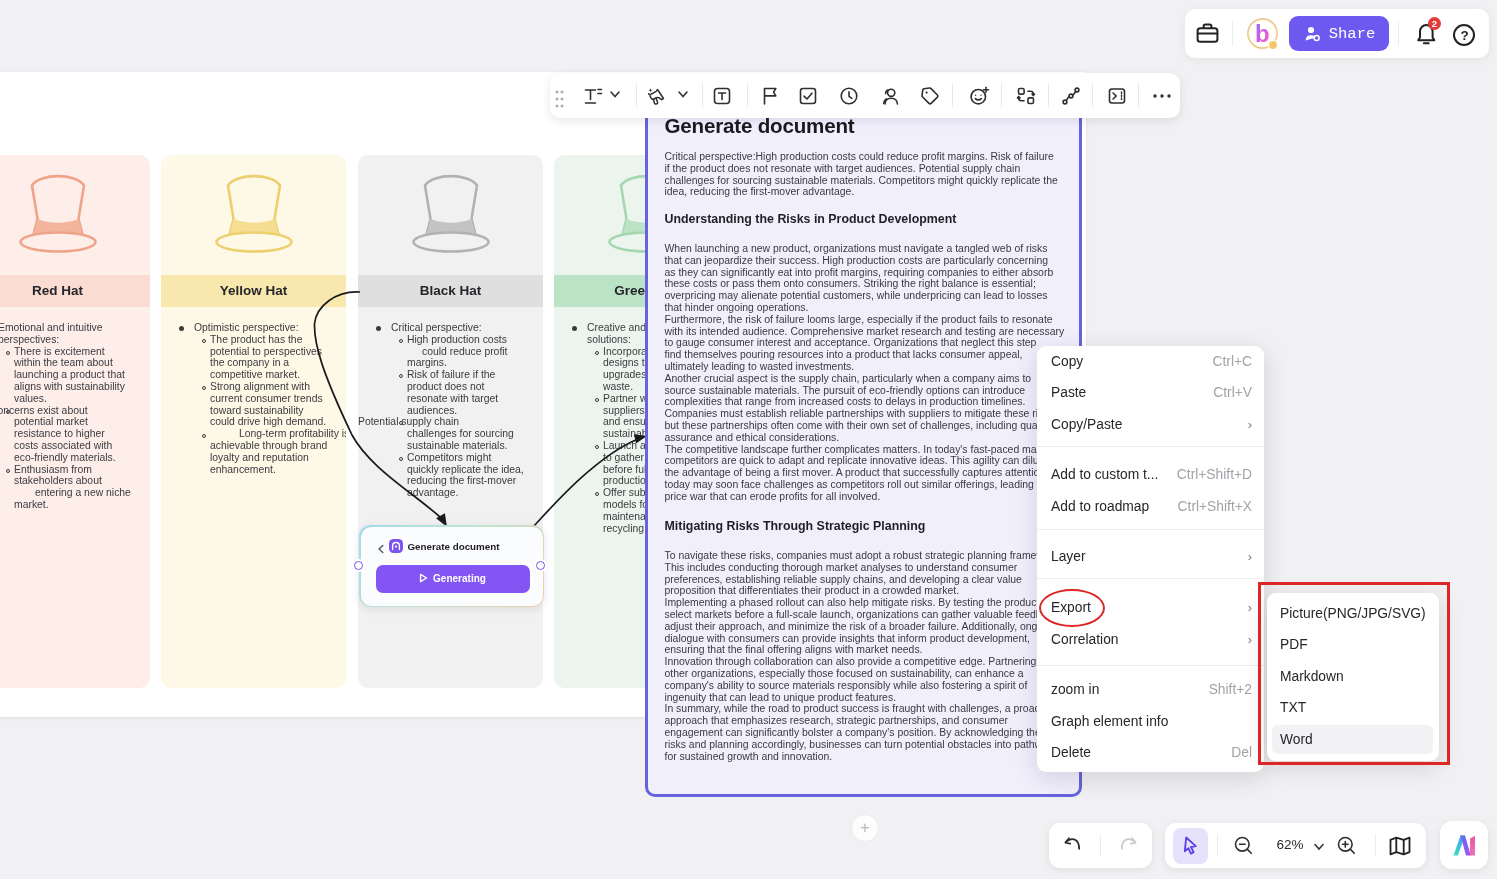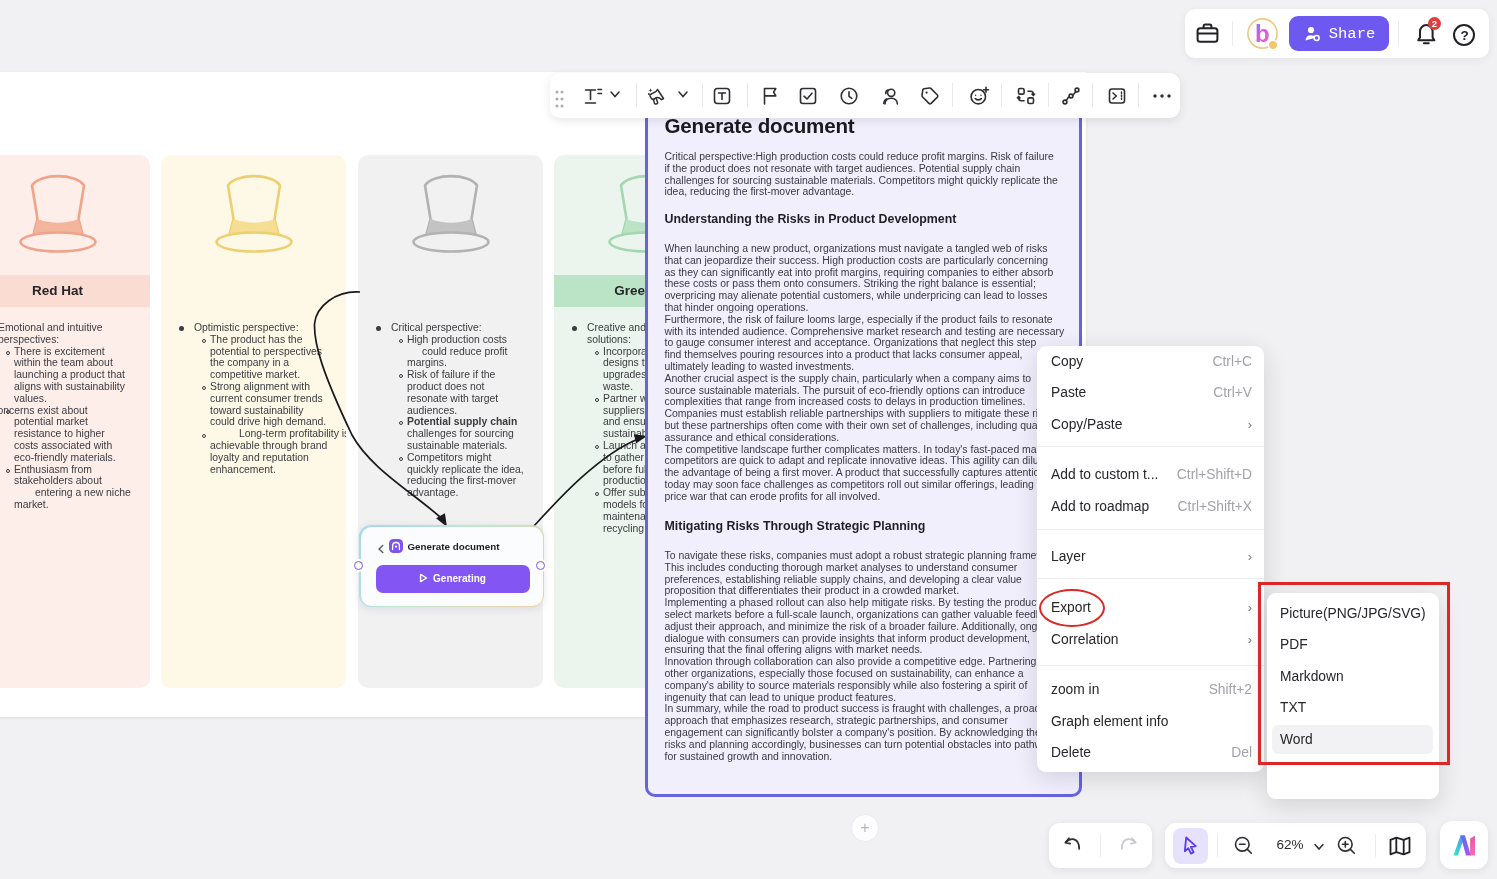--- a/index.html
+++ b/index.html
@@ -58,21 +58,21 @@
               color:#fff; font-size:15.5px; display:flex; align-items:center; justify-content:center; gap:7px;font-family:Liberation Mono, monospace; }
 
   
   #menu { left:1037px; top:346px; width:227px; height:426px; background:#fff; border-radius:9px;
           box-shadow:0 6px 24px rgba(20,20,40,0.14); z-index:30; font-size:13.8px; color:#26262b; }
   .mi { position:absolute; left:14px; right:12px; height:20px; line-height:20px; }
   .mi .sc { float:right; color:#a2a2a9; }
   .mi .ar { float:right; color:#7c7c84; font-size:13px; }
   .mdiv { position:absolute; left:0; right:0; height:1px; background:#ededf0; }
 
-  #submenu { left:1267px; top:593px; width:172px; height:206px; background:#fff; border-radius:9px;
+  #submenu { left:1267px; top:593px; width:172px; height:168px; background:#fff; border-radius:9px;
              box-shadow:0 6px 24px rgba(20,20,40,0.14); z-index:30; font-size:13.8px; color:#26262b; }
   .si { position:absolute; left:13px; height:20px; line-height:20px; }
 
   #redrect { left:1258px; top:582px; width:192px; height:183px; border:3px solid #dd2727; z-index:31; }
   #redellipse { left:1039px; top:589px; width:66px; height:38px; border:2.6px solid #dd2727; border-radius:50%; z-index:31; }
 
   
   .bpill { position:absolute; top:823px; height:45px; background:#fff; border-radius:11px;
            box-shadow:0 2px 8px rgba(30,30,60,0.08); z-index:20; display:flex; align-items:center; }
   #undobar { left:1049px; width:103px; }
@@ -116,20 +116,21 @@
     <div class="ln" style="margin-left:49px;">market.</div>
   </div>
 </div>
 
 <div class="card" id="card-yellow">
   <svg class="hat" width="100" height="84" viewBox="0 0 100 84">
     <path d="M24 12.5 C32 0 68 0 76 12.5 L70.5 46 L74.5 61.5 Q50 68 25.5 61.5 L29.5 46 Z" fill="none" stroke="#eecf70" stroke-width="2.6" stroke-linejoin="round"></path>
     <path d="M70.5 46 L74.5 61.5 Q50 68 25.5 61.5 L29.5 46 Q50 53.5 70.5 46 Z" fill="#f5dd92" stroke="none"></path>
     <ellipse cx="50" cy="69" rx="37.5" ry="9.5" fill="#fdf9e6" stroke="#eecf70" stroke-width="2.6"></ellipse>
   </svg>
+  <div class="band">Yellow Hat</div>
   <div class="txt">
     <span class="b1" style="left:18px; top:3.5px;"></span>
     <div class="ln" style="margin-left:33px;">Optimistic perspective:</div>
     <span class="b2" style="left:40.5px; top:17px;"></span>
     <div class="ln" style="margin-left:49px;">The product has the</div>
     <div class="ln" style="margin-left:49px;">potential to perspectives</div>
     <div class="ln" style="margin-left:49px;">the company in a</div>
     <div class="ln" style="margin-left:49px;">competitive market.</div>
     <span class="b2" style="left:40.5px; top:64px;"></span>
     <div class="ln" style="margin-left:49px;">Strong alignment with</div>
@@ -143,34 +144,35 @@
     <div class="ln" style="margin-left:49px;">enhancement.</div>
   </div>
 </div>
 
 <div class="card" id="card-black">
   <svg class="hat" width="100" height="84" viewBox="0 0 100 84">
     <path d="M24 12.5 C32 0 68 0 76 12.5 L70.5 46 L74.5 61.5 Q50 68 25.5 61.5 L29.5 46 Z" fill="none" stroke="#b2b2b2" stroke-width="2.6" stroke-linejoin="round"></path>
     <path d="M70.5 46 L74.5 61.5 Q50 68 25.5 61.5 L29.5 46 Q50 53.5 70.5 46 Z" fill="#c3c3c3" stroke="none"></path>
     <ellipse cx="50" cy="69" rx="37.5" ry="9.5" fill="#f1f1f1" stroke="#b2b2b2" stroke-width="2.6"></ellipse>
   </svg>
+  <div class="band">Black Hat</div>
   <div class="txt">
     <span class="b1" style="left:18px; top:3.5px;"></span>
     <div class="ln" style="margin-left:33px;">Critical perspective:</div>
     <span class="b2" style="left:40.5px; top:17px;"></span>
     <div class="ln" style="margin-left:49px;">High production costs</div>
     <div class="ln" style="margin-left:64px;">could reduce profit</div>
     <div class="ln" style="margin-left:49px;">margins.</div>
     <span class="b2" style="left:40.5px; top:52px;"></span>
     <div class="ln" style="margin-left:49px;">Risk of failure if the</div>
     <div class="ln" style="margin-left:49px;">product does not</div>
     <div class="ln" style="margin-left:49px;">resonate with target</div>
     <div class="ln" style="margin-left:49px;">audiences.</div>
     <span class="b2" style="left:40.5px; top:99px;"></span>
-    <div class="ln" style="margin-left:49px;font-weight:bold;">Potential supply chain</div>
+    <div class="ln" style="">Potential supply chain</div>
     <div class="ln" style="margin-left:49px;">challenges for sourcing</div>
     <div class="ln" style="margin-left:49px;">sustainable materials.</div>
     <span class="b2" style="left:40.5px; top:135px;"></span>
     <div class="ln" style="margin-left:49px;">Competitors might</div>
     <div class="ln" style="margin-left:49px;">quickly replicate the idea,</div>
     <div class="ln" style="margin-left:49px;">reducing the first-mover</div>
     <div class="ln" style="margin-left:49px;">advantage.</div>
   </div>
 </div>
 

